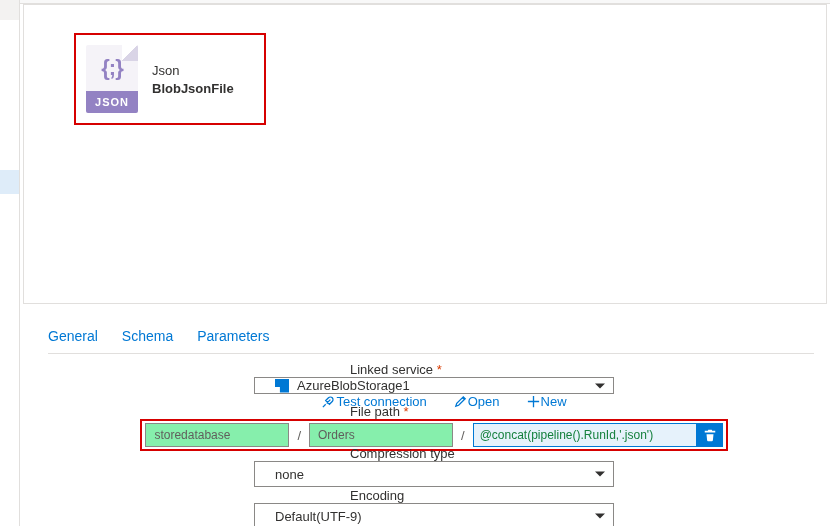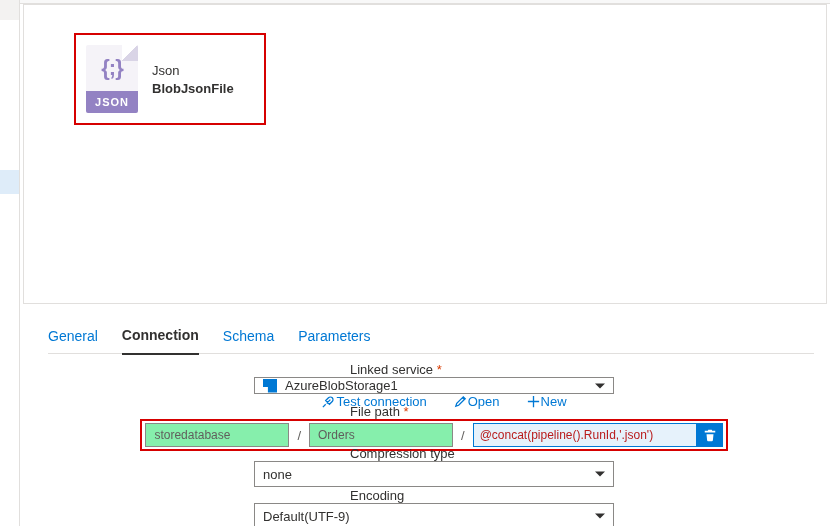--- a/index.html
+++ b/index.html
@@ -39,41 +39,41 @@
           display:flex; gap:24px; align-items:center;
           border-bottom:1px solid #e1dfdd; padding:0 2px 0 0; }
   .tab { color:#0078d4; font-size:14px; padding:6px 0 10px 0; cursor:pointer; }
   .tab.active { color:#323130; font-weight:600; border-bottom:2px solid #323130; }
 
   .form { position:absolute; left:48px; top:362px; right:10px; }
   .row { display:flex; align-items:center; height:42px;flex-direction:column; }
   .lbl { width:168px; font-size:13px; color:#323130; }
   .req::after { content:" *"; color:#d83b01; }
   .select { width:360px; height:26px; border:1px solid #8a8886;
-            background:#fff; display:flex; align-items:center; padding:0 8px;
+            background:#fff; display:flex; align-items:center; padding:0 20px;
             position:relative; font-size:13px; }
   .select .caret { position:absolute; right:8px; top:50%; transform:translateY(-50%);
                    border-left:5px solid transparent; border-right:5px solid transparent;
                    border-top:5px solid #323130; }
   .ls-icon { width:14px; height:14px; margin-right:8px; background:#0078d4;
              clip-path: polygon(0 0,100% 0,100% 100%,35% 100%,35% 60%,0 60%); }
 
   .actions { margin-left:20px; display:flex; gap:26px; align-items:center; }
   .link { color:#0078d4; display:flex; align-items:center; font-size:13px; cursor:pointer; white-space:nowrap; }
   .stroke-icon { width:15px; height:15px; }
 
   .fp-highlight { border:2px solid #d60000; padding:2px 3px; display:flex;
                   align-items:center; gap:6px; }
   .txt { height:24px; border:1px solid #8a8886; padding:0 8px; font-size:12px;
          color:#605e5c; background:#86efac; outline:none; }
   .txt.container { width:144px; }
   .txt.folder { width:144px; }
   .expr-wrap { display:flex; align-items:center; }
   .expr { width:224px; height:24px; border:1px solid #0078d4; background:#e6f2fb;
-          padding:0 6px; font-size:12px; color:#b91c1c; outline:none; }
+          padding:0 6px; font-size:12px; color:#15803d; outline:none; }
   .del { width:26px; height:24px; background:#0078d4; display:flex;
          align-items:center; justify-content:center; cursor:pointer; }
   .del svg { width:14px; height:14px; fill:#fff; }
   .sep { color:#605e5c; padding:0 2px; }
 
   .sm-select { width:360px;text-align:center; }
 </style>
 </head>
 <body>
 
@@ -93,21 +93,20 @@
     </div>
     <div class="card-text">
       <div class="type">Json</div>
       <div class="name">BlobJsonFile</div>
     </div>
   </div>
 </div>
 
 <div class="tabs">
   <div class="tab">General</div>
-  <div class="tab active">Connection</div>
   <div class="tab">Schema</div>
   <div class="tab">Parameters</div>
 </div>
 
 <div class="form">
 
   <div class="row">
     <div class="lbl req">Linked service</div>
     <div class="select">
       <div class="ls-icon"></div>

